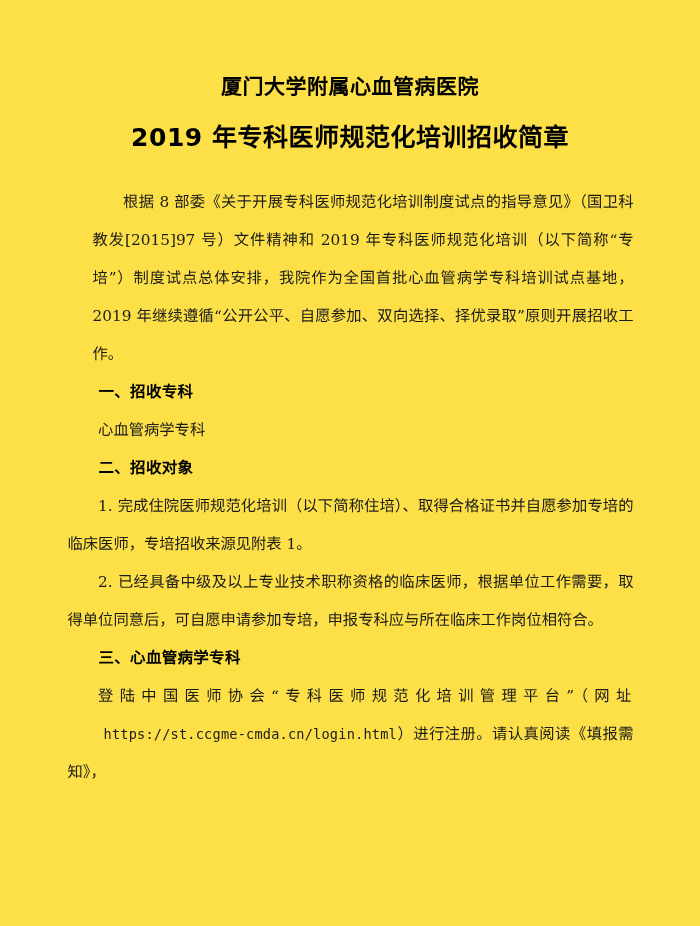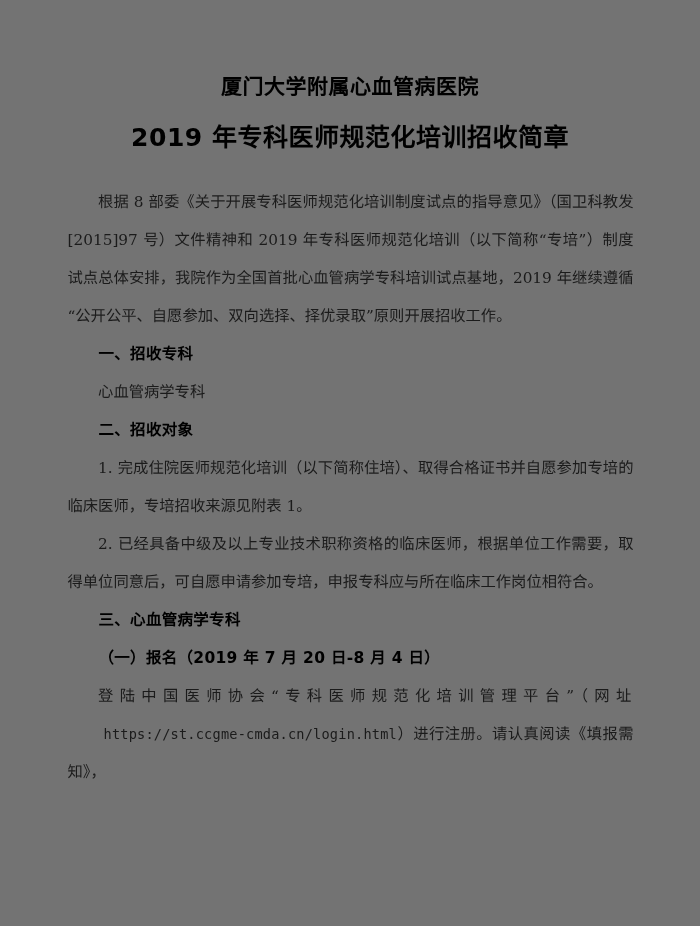--- a/index.html
+++ b/index.html
@@ -15,21 +15,21 @@
     font-family: "DejaVu Serif", "Liberation Serif", serif;
     color: #1a1a1a;
     -webkit-font-smoothing: antialiased;
   }
   .page {
     position: relative;
     width: 700px;
     height: 926px;
     box-sizing: border-box;
     padding: 0;
-    background: #737373;
+    background: #fde047;
   }
 
   
   .doc-title {
     text-align: center;
     font-family: "DejaVu Sans", "Liberation Sans", sans-serif;
     font-weight: bold;
     color: #000;
     letter-spacing: 0.5px;
   }
@@ -56,20 +56,21 @@
     font-size: 15.3px;
     line-height: 38px;
     text-align: justify;
     text-justify: inter-ideograph;
     text-indent: 2em;
     color: #1b1b1b;
     font-family: "DejaVu Serif", "Liberation Serif", serif;
   }
   p.para.first {
     padding-top: 28px;
+    margin-left: 25px;
   }
 
   
   h2.section-heading {
     margin: 0;
     font-family: "DejaVu Sans", "Liberation Sans", sans-serif;
     font-weight: bold;
     font-size: 15.5px;
     line-height: 38px;
     text-indent: 2em;
@@ -168,18 +169,17 @@
 
     <h2 class="section-heading">二、招收对象</h2>
 
     <p class="para">1. 完成住院医师规范化培训（以下简称住培）、取得合格证书并自愿参加专培的临床医师，专培招收来源见附表 1。</p>
 
 
     <p class="para">2. 已经具备中级及以上专业技术职称资格的临床医师，根据单位工作需要，取得单位同意后，可自愿申请参加专培，申报专科应与所在临床工作岗位相符合。</p>
 
     <h2 class="section-heading">三、心血管病学专科</h2>
 
-    <h3 class="sub-heading">（一）报名（2019 年 7 月 20 日-8 月 4 日）</h3>
 
     <p class="para"><span class="wide-spaced">登陆中国医师协会“专科医师规范化培训管理平台”（网址</span><span class="url-mono">https://st.ccgme-cmda.cn/login.html</span><span>）进行注册。请认真阅读《填报需知》，</span></p>
 
   </div>
 </div>
 
 </body></html>

